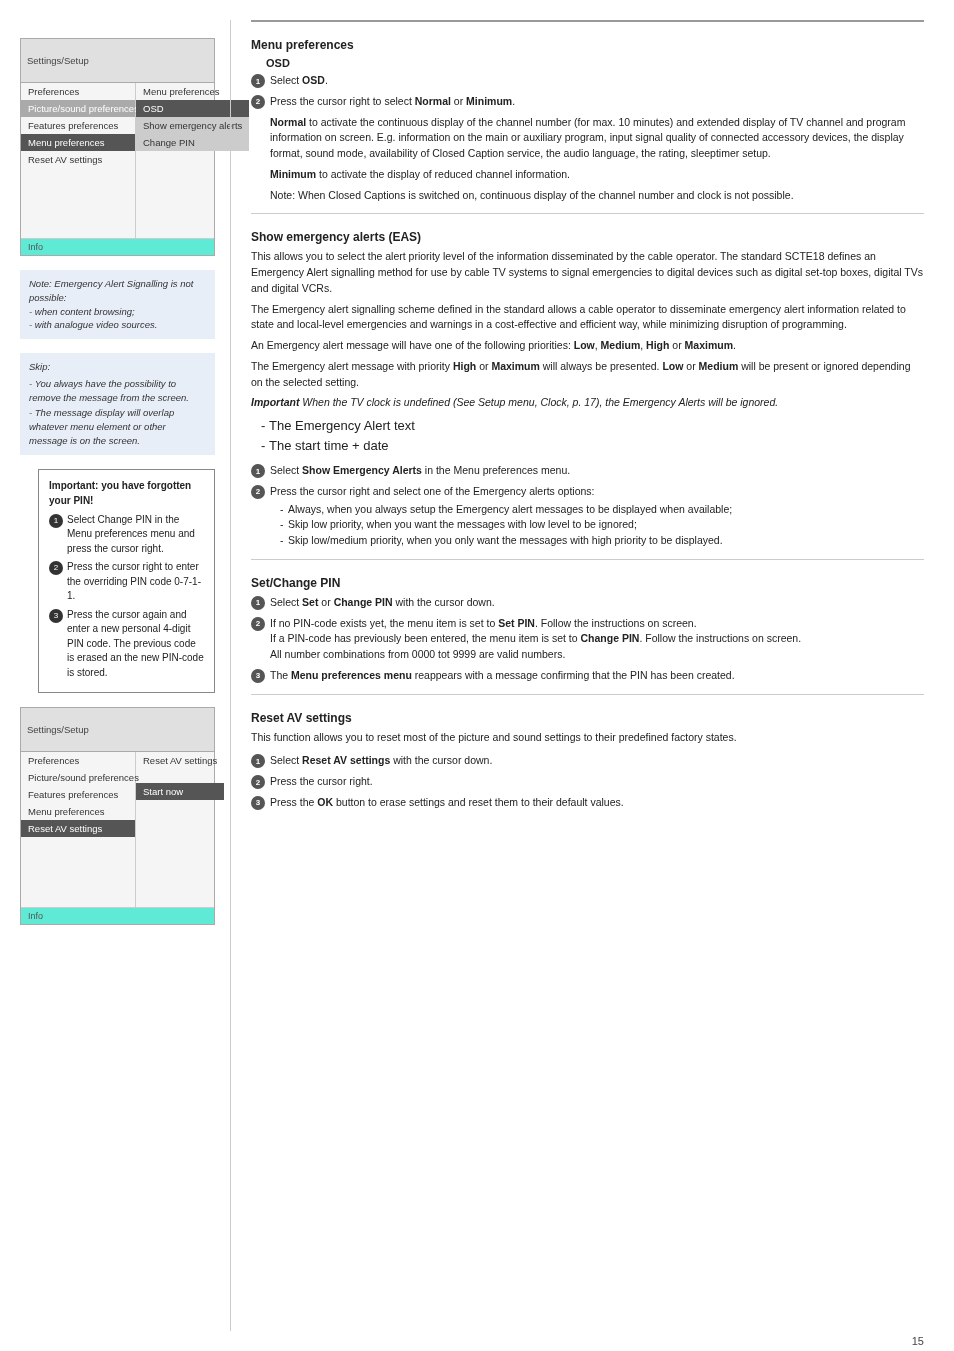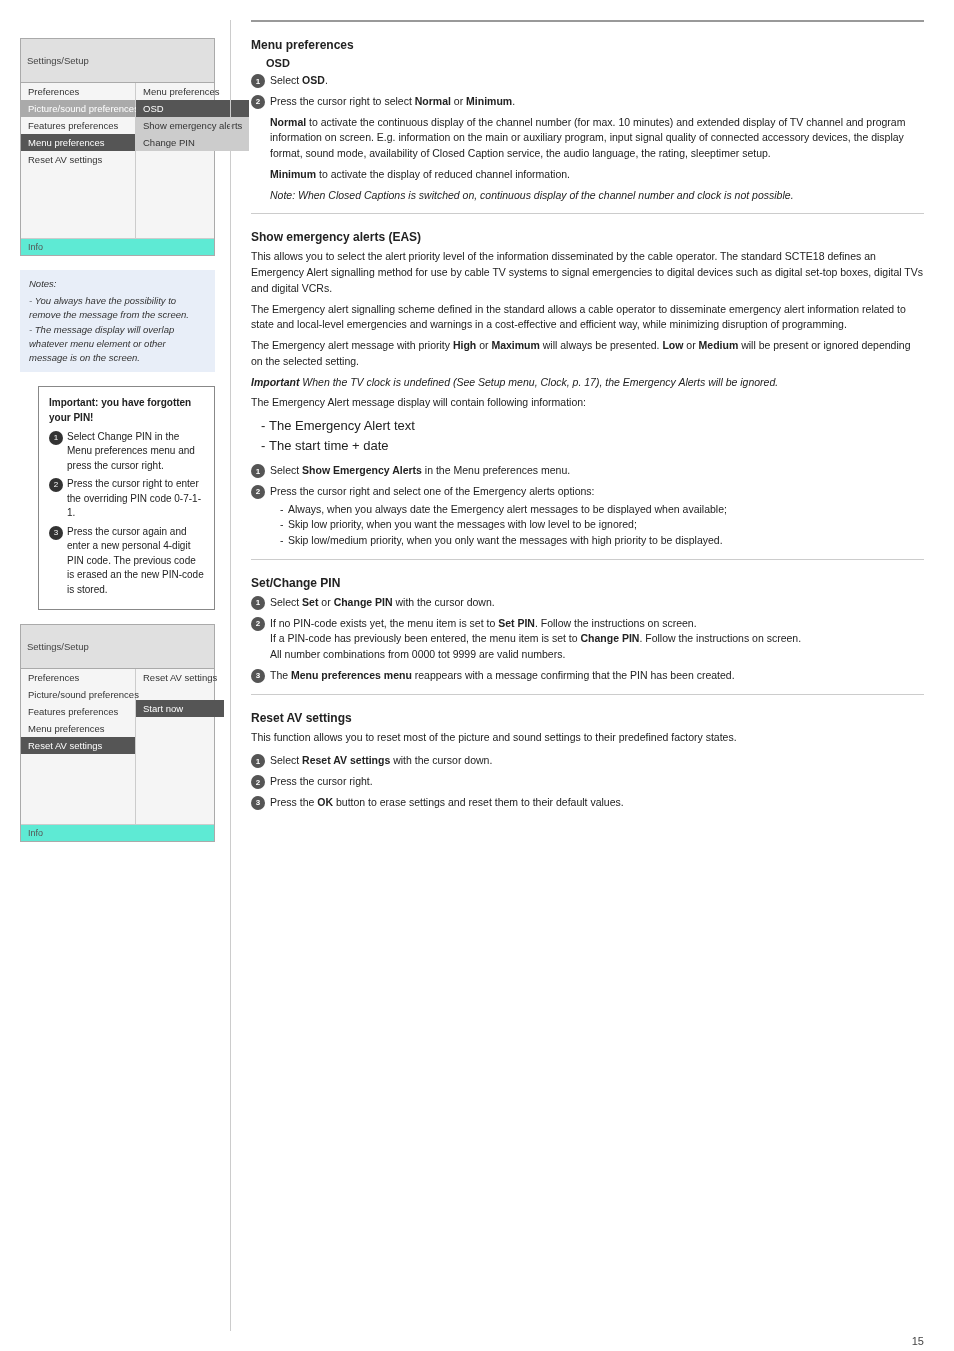--- a/index.html
+++ b/index.html
@@ -281,23 +281,28 @@
           <div class="menu-empty"></div>
           <div class="menu-empty"></div>
           <div class="menu-empty"></div>
           <div class="menu-empty"></div>
           <div class="menu-empty"></div>
         </div>
       </div>
       <div class="menu-info-bar">Info</div>
     </div>
 
-
     <div class="note-box">
-      <div style="margin-bottom:3px;">Notes:</div>
+      <div>Note: Emergency Alert Signalling is not possible:</div>
+      <div>- when content browsing;</div>
+      <div>- with analogue video sources.</div>
+    </div>
+
+    <div class="note-box">
+      <div style="margin-bottom:3px;">Skip:</div>
       <div style="margin-bottom:2px;">- You always have the possibility to remove the message from the screen.</div>
       <div>- The message display will overlap whatever menu element or other message is on the screen.</div>
     </div>
 
     <div class="important-box">
       <div class="title">Important: you have forgotten your PIN!</div>
       <div class="step-row">
         <div class="step-icon">1</div>
         <div class="step-text">Select Change PIN in the Menu preferences menu and press the cursor right.</div>
       </div>
@@ -355,49 +360,49 @@
       <div class="right-step-text">Select <b>OSD</b>.</div>
     </div>
     <div class="right-step-row">
       <div class="right-step-icon">2</div>
       <div class="right-step-text">Press the cursor right to select <b>Normal</b> or <b>Minimum</b>.</div>
     </div>
 
     <div class="section-body" style="margin-left:19px;">
       <p><b>Normal</b> to activate the continuous display of the channel number (for max. 10 minutes) and extended display of TV channel and program information on screen. E.g. information on the main or auxiliary program, input signal quality of connected accessory devices, the display format, sound mode, availability of Closed Caption service, the audio language, the rating, sleeptimer setup.</p>
       <p><b>Minimum</b> to activate the display of reduced channel information.</p>
-      <p style="font-style:italic;">Note: When Closed Captions is switched on, continuous display of the channel number and clock is not possible.</p>
+      <p style="">Note: When Closed Captions is switched on, continuous display of the channel number and clock is not possible.</p>
     </div>
 
     <hr class="divider">
 
     <div class="section-title"><b>Show emergency alerts (EAS)</b></div>
 
     <div class="section-body">
       <p>This allows you to select the alert priority level of the information disseminated by the cable operator. The standard SCTE18 defines an Emergency Alert signalling method for use by cable TV systems to signal emergencies to digital devices such as digital set-top boxes, digital TVs and digital VCRs.</p>
       <p>The Emergency alert signalling scheme defined in the standard allows a cable operator to disseminate emergency alert information related to state and local-level emergencies and warnings in a cost-effective and efficient way, while minimizing disruption of programming.</p>
+      <p>An Emergency alert message will have one of the following priorities: <b>Low</b>, <b>Medium</b>, <b>High</b> or <b>Maximum</b>.</p>
       <p>The Emergency alert message with priority <b>High</b> or <b>Maximum</b> will always be presented. <b>Low</b> or <b>Medium</b> will be present or ignored depending on the selected setting.</p>
       <p><b><i>Important</i></b><i> When the TV clock is undefined (See Setup menu, Clock, p. 17), the Emergency Alerts will be ignored.</i></p>
-      <p>The Emergency Alert message display will contain following information:</p>
       <ul class="bullet-list">
         <li>The Emergency Alert text</li>
         <li>The start time + date</li>
       </ul>
     </div>
 
     <div class="right-step-row">
       <div class="right-step-icon">1</div>
       <div class="right-step-text">Select <b>Show Emergency Alerts</b> in the Menu preferences menu.</div>
     </div>
     <div class="right-step-row">
       <div class="right-step-icon">2</div>
       <div class="right-step-text">
         Press the cursor right and select one of the Emergency alerts options:
         <ul class="right-step-sublist">
-          <li>Always, when you always date the Emergency alert messages to be displayed when available;</li>
+          <li>Always, when you always setup the Emergency alert messages to be displayed when available;</li>
           <li>Skip low priority, when you want the messages with low level to be ignored;</li>
           <li>Skip low/medium priority, when you only want the messages with high priority to be displayed.</li>
         </ul>
       </div>
     </div>
 
     <hr class="divider">
 
     <div class="section-title"><b>Set/Change PIN</b></div>
 

